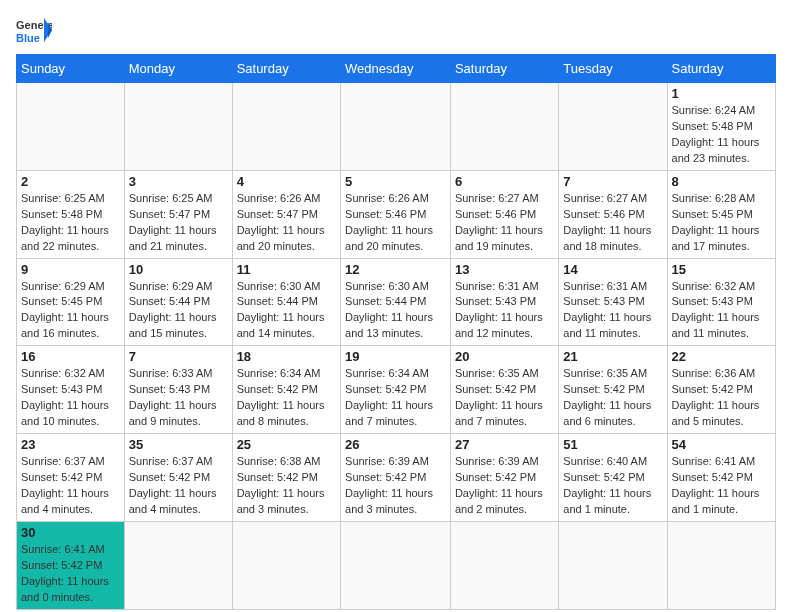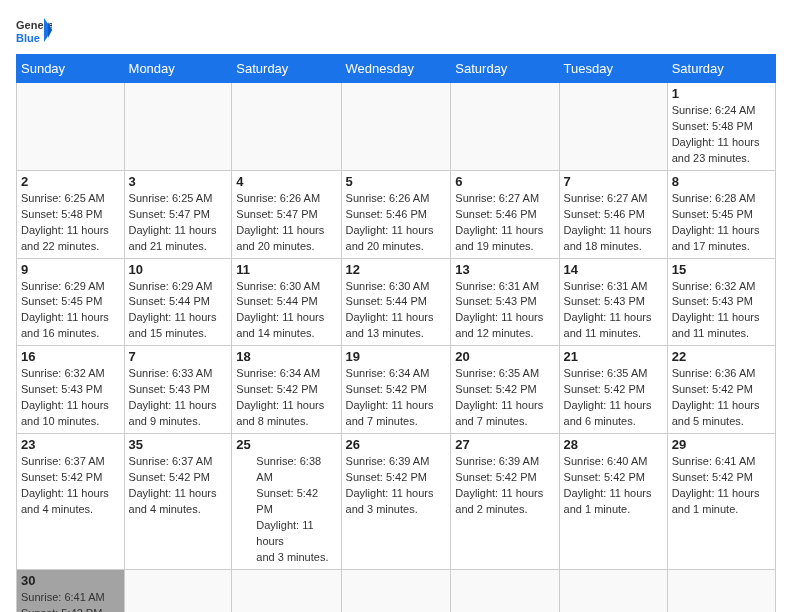--- a/index.html
+++ b/index.html
@@ -70,21 +70,21 @@
       color: #222;
       display: block;
       margin-bottom: 2px;
     }
     .day-info {
       font-size: 11px;
       color: #333;
       line-height: 1.45;
     }
     .last-row td {
-      background: #a3a3a3;
+      background: #14b8a6;
     }
   </style>
 </head>
 <body>
 
 <div class="header-area">
   <div class="logo-area">
     <svg class="logo-icon" viewBox="0 0 36 30" xmlns="http://www.w3.org/2000/svg">
       <text x="0" y="13" font-size="11" font-weight="bold" fill="#333" font-family="Arial">General</text>
       <text x="0" y="26" font-size="11" font-weight="bold" fill="#1a73e8" font-family="Arial">Blue</text>
@@ -289,48 +289,48 @@
         </td>
         <td>
           <span class="day-number">35</span>
           <div class="day-info" style="white-space: pre-line;">Sunrise: 6:37 AM
 Sunset: 5:42 PM
 Daylight: 11 hours
 and 4 minutes.</div>
         </td>
         <td>
           <span class="day-number">25</span>
-          <div class="day-info" style="white-space: pre-line; margin-left: 20px;">Sunrise: 6:38 AM
+          <div class="day-info" style="white-space: pre-line;">Sunrise: 6:38 AM
 Sunset: 5:42 PM
 Daylight: 11 hours
 and 3 minutes.</div>
         </td>
         <td>
           <span class="day-number">26</span>
           <div class="day-info" style="white-space: pre-line;">Sunrise: 6:39 AM
 Sunset: 5:42 PM
 Daylight: 11 hours
 and 3 minutes.</div>
         </td>
         <td>
           <span class="day-number">27</span>
           <div class="day-info" style="white-space: pre-line;">Sunrise: 6:39 AM
 Sunset: 5:42 PM
 Daylight: 11 hours
 and 2 minutes.</div>
         </td>
         <td>
-          <span class="day-number">28</span>
+          <span class="day-number">51</span>
           <div class="day-info" style="white-space: pre-line;">Sunrise: 6:40 AM
 Sunset: 5:42 PM
 Daylight: 11 hours
 and 1 minute.</div>
         </td>
         <td>
-          <span class="day-number">29</span>
+          <span class="day-number">54</span>
           <div class="day-info" style="white-space: pre-line;">Sunrise: 6:41 AM
 Sunset: 5:42 PM
 Daylight: 11 hours
 and 1 minute.</div>
         </td>
       </tr>
       <tr class="last-row">
         <td>
           <span class="day-number">30</span>
           <div class="day-info" style="white-space: pre-line;">Sunrise: 6:41 AM

